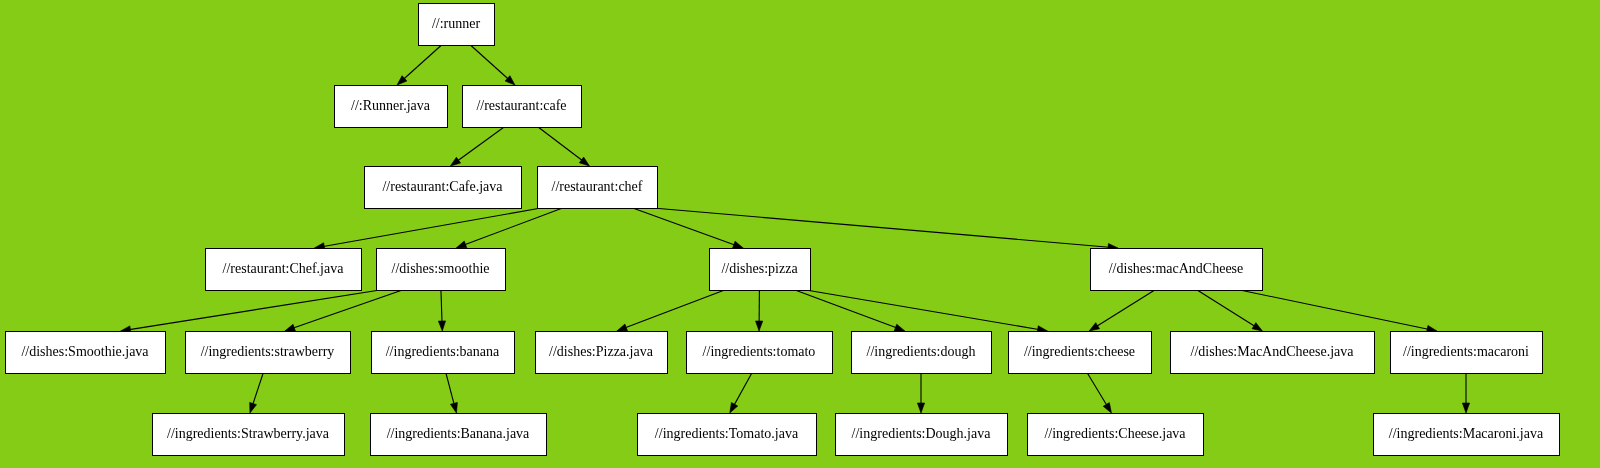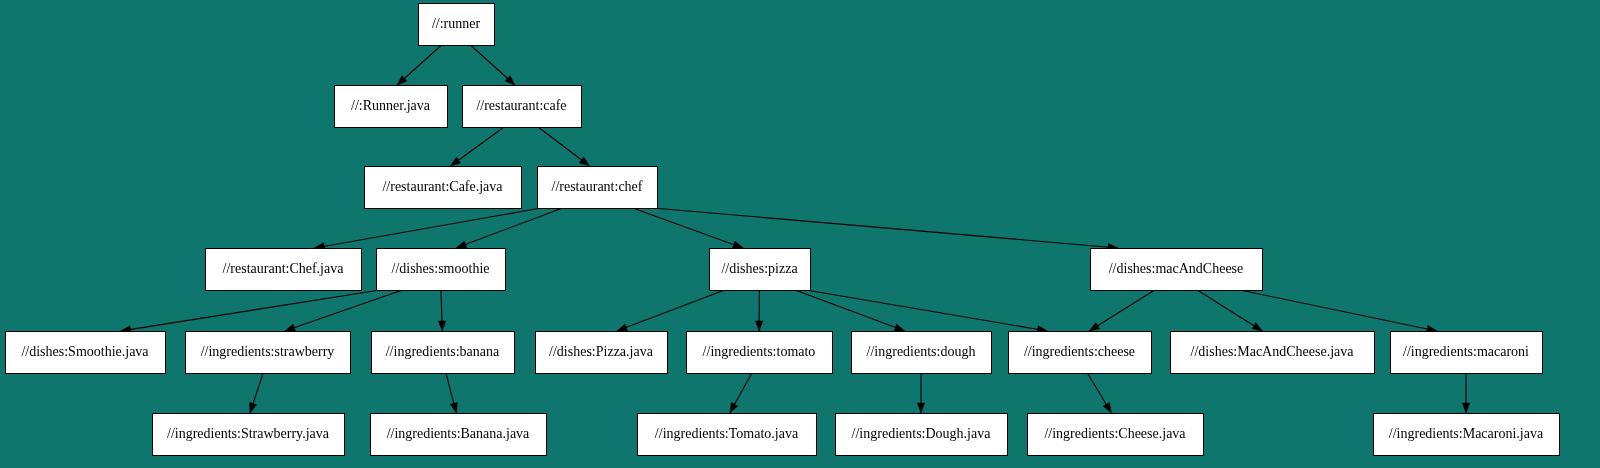--- a/index.html
+++ b/index.html
@@ -10,21 +10,21 @@
   body {
     width: 1600px;
     height: 468px;
     overflow: hidden;
     font-family: "Liberation Serif", "DejaVu Serif", serif;
   }
   #graph-root {
     position: relative;
     width: 1600px;
     height: 468px;
-    background: #0f766e;
+    background: #84cc16;
   }
   svg.graph-canvas {
     position: absolute;
     top: 0;
     left: 0;
     width: 1600px;
     height: 468px;
     display: block;
   }
   .node-box {

